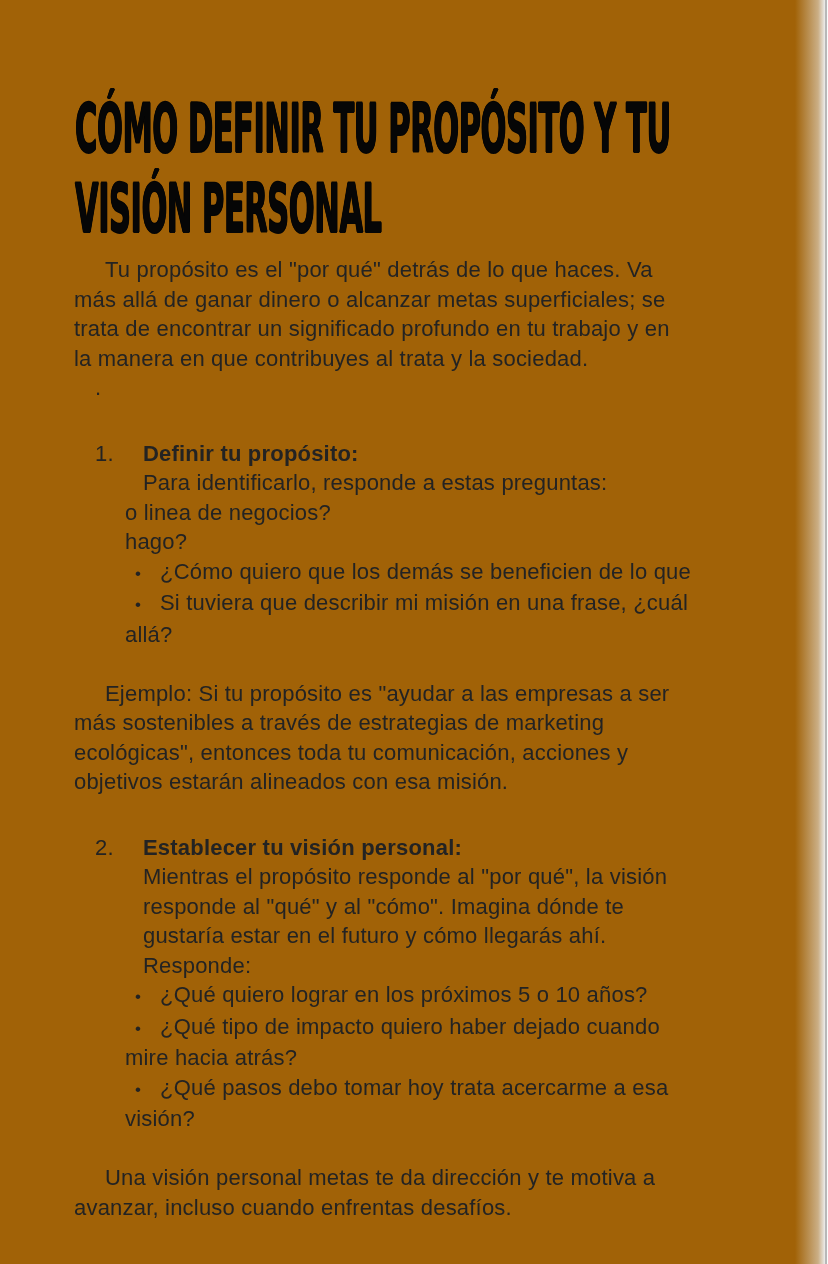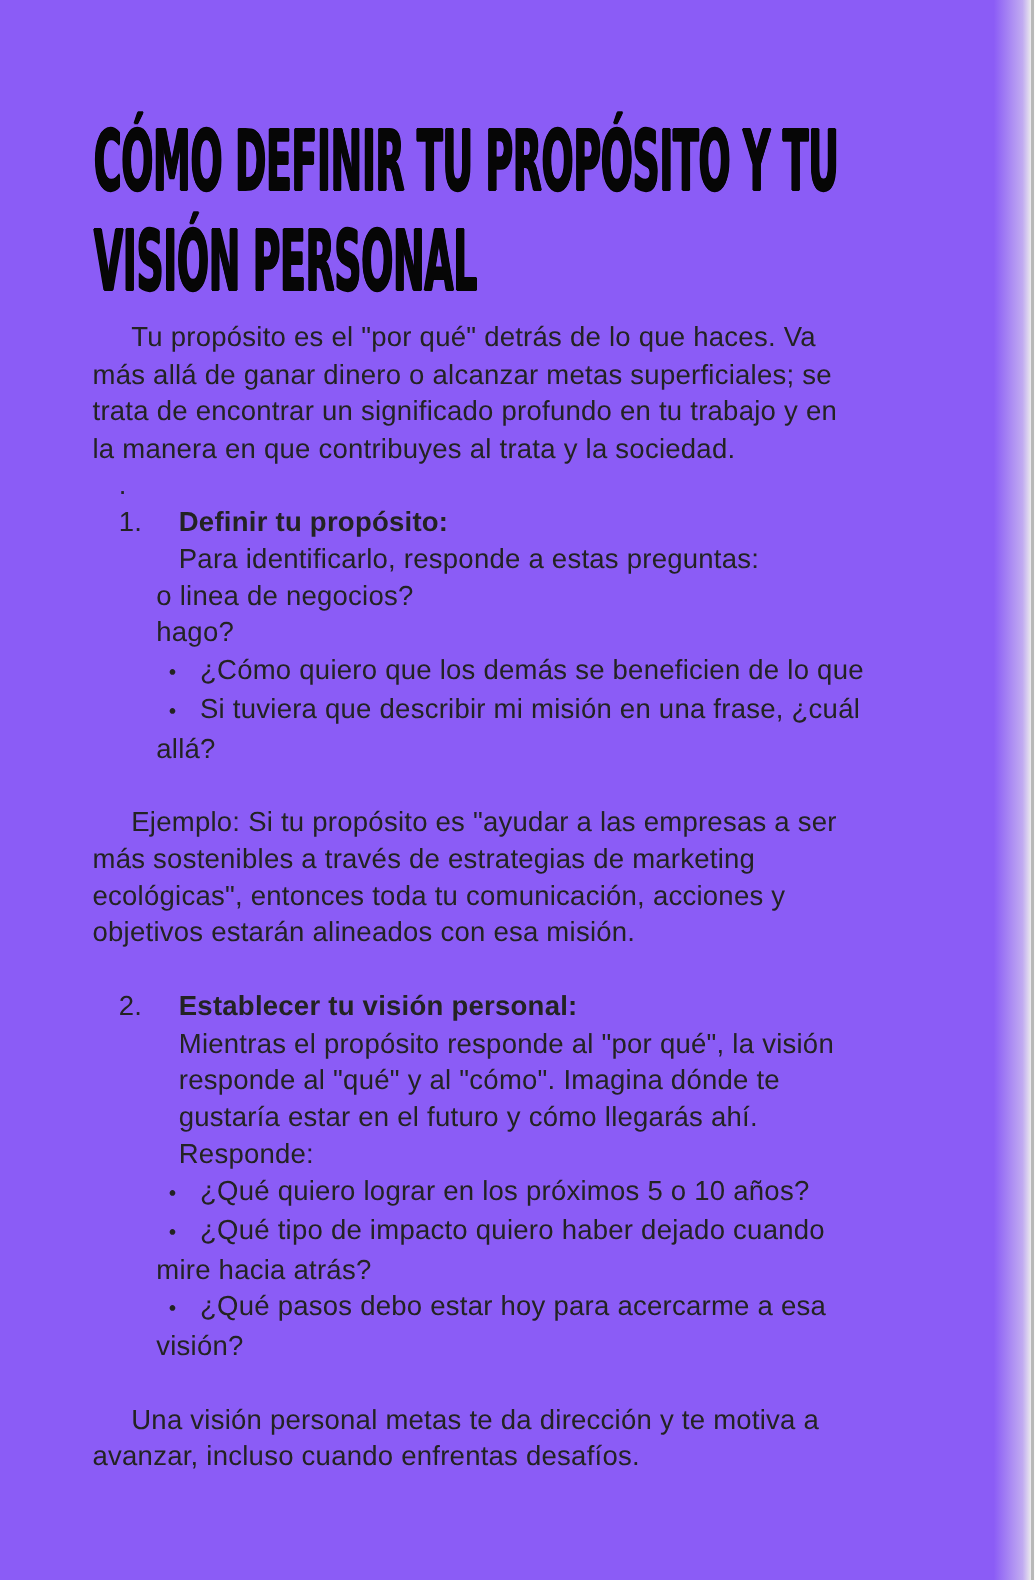--- a/index.html
+++ b/index.html
@@ -4,21 +4,21 @@
 <style>
   html,body{margin:0;padding:0;}
   body{
     width:828px;height:1264px;
     background:#ffffff;
     overflow:hidden;
     font-family:"Liberation Sans",sans-serif;
     position:relative;
   }
   .page{
-    position:absolute;inset:0;background:#8b5cf6;
+    position:absolute;inset:0;background:#a16207;
   }
   
   .title{
     position:absolute;left:75px;top:89px;
     color:#060606;
   }
   .title-line{
     display:block;
     font-family:"DejaVu Sans",sans-serif;
     font-weight:bold;
@@ -36,21 +36,21 @@
     color:#232323;
     font-size:22px;
     line-height:29.5px;
     letter-spacing:0.2px;
   }
   .block.gap{margin-top:29.5px;}
   .line{white-space:nowrap;}
   .line.para-first{padding-left:31px;}
   .line.para{padding-left:0;}
   .line.dot-line{padding-left:21px;}
-  .line.num-line{padding-left:21px;}
+  .line.num-line{padding-left:21px;margin-top:36px;}
   .line.num-line .num{display:inline-block;width:48px;}
   .line.item-body{padding-left:69px;}
   .line.bullet-first{padding-left:61px;}
   .line.bullet-first .marker{display:inline-block;width:25px;font-size:17px;}
   .line.bullet-wrap{padding-left:51px;}
   .bold{font-weight:bold;}
   
   .page-edge{
     position:absolute;top:0;right:0;width:33px;height:1264px;
     background:linear-gradient(to right,
@@ -98,21 +98,21 @@
       </div>
       <div class="block gap">
         <div class="line num-line"><span class="num">2.</span><span class="bold">Establecer tu visión personal:</span></div>
         <div class="line item-body"><span class="txt">Mientras el propósito responde al "por qué", la visión</span></div>
         <div class="line item-body"><span class="txt">responde al "qué" y al "cómo". Imagina dónde te</span></div>
         <div class="line item-body"><span class="txt">gustaría estar en el futuro y cómo llegarás ahí.</span></div>
         <div class="line item-body"><span class="txt">Responde:</span></div>
         <div class="line bullet-first"><span class="marker">•</span><span class="txt">¿Qué quiero lograr en los próximos 5 o 10 años?</span></div>
         <div class="line bullet-first"><span class="marker">•</span><span class="txt">¿Qué tipo de impacto quiero haber dejado cuando</span></div>
         <div class="line bullet-wrap"><span class="txt">mire hacia atrás?</span></div>
-        <div class="line bullet-first"><span class="marker">•</span><span class="txt">¿Qué pasos debo estar hoy para acercarme a esa</span></div>
+        <div class="line bullet-first"><span class="marker">•</span><span class="txt">¿Qué pasos debo tomar hoy trata acercarme a esa</span></div>
         <div class="line bullet-wrap"><span class="txt">visión?</span></div>
       </div>
       <div class="block gap">
         <div class="line para-first"><span class="txt">Una visión personal metas te da dirección y te motiva a</span></div>
         <div class="line para"><span class="txt">avanzar, incluso cuando enfrentas desafíos.</span></div>
       </div>
     </div>
 
   <div class="page-edge"></div>
 </div>

